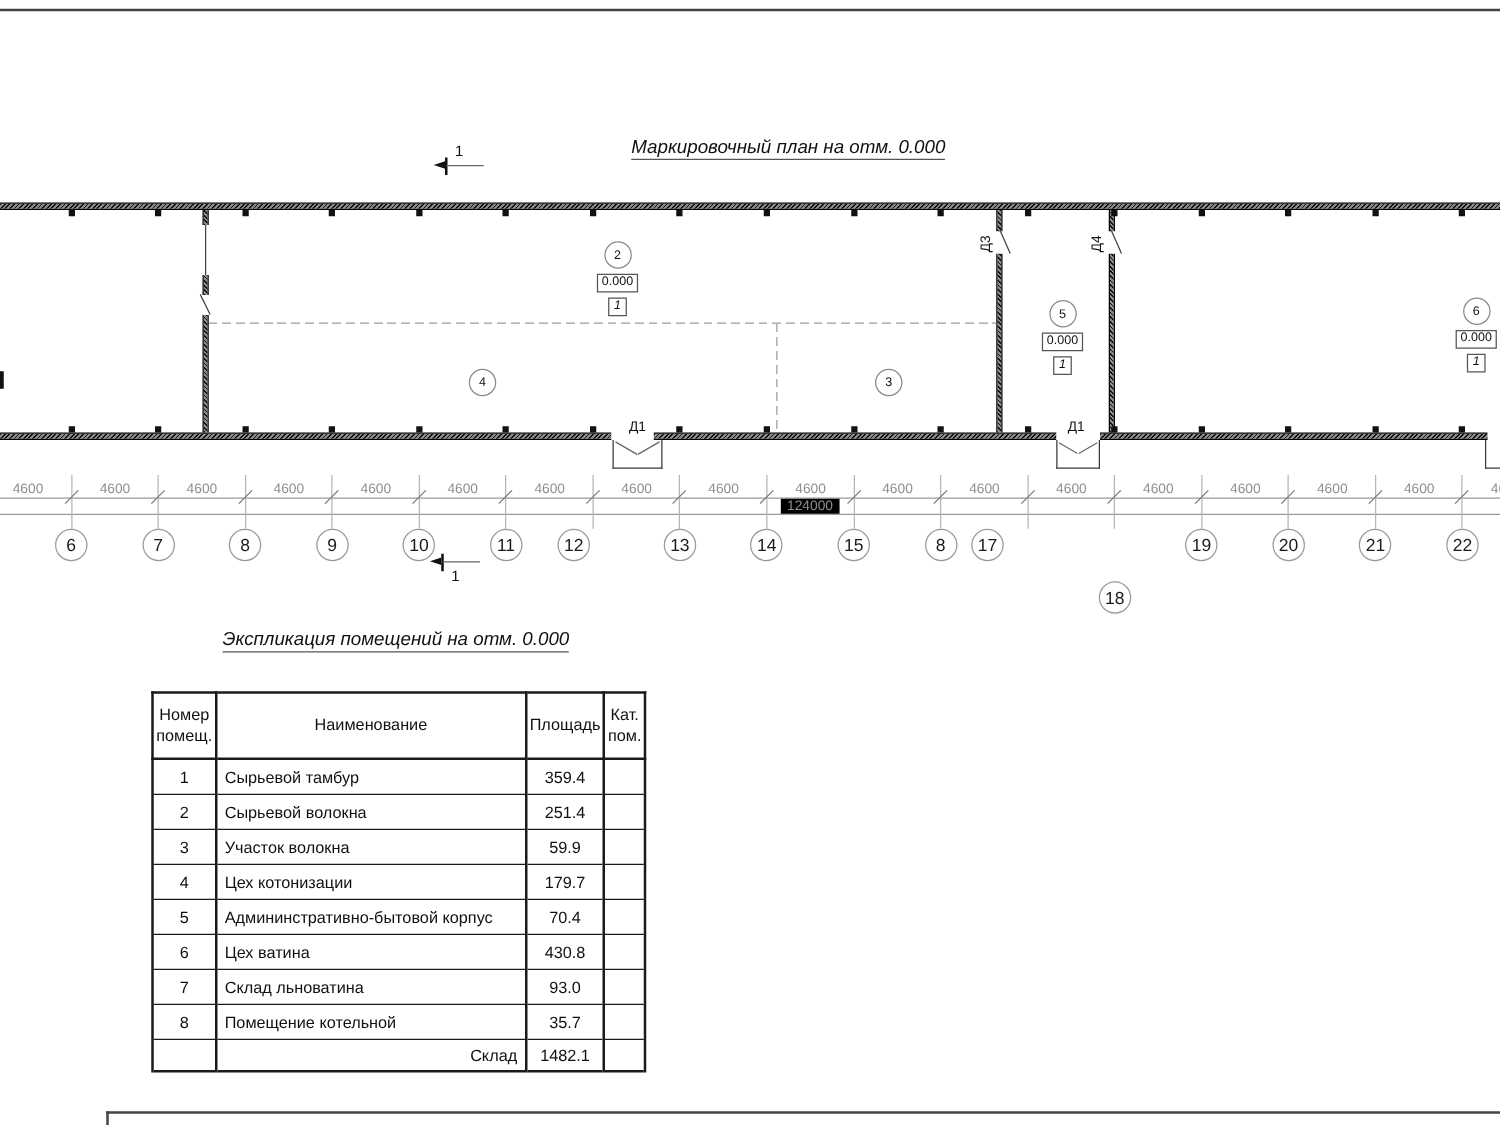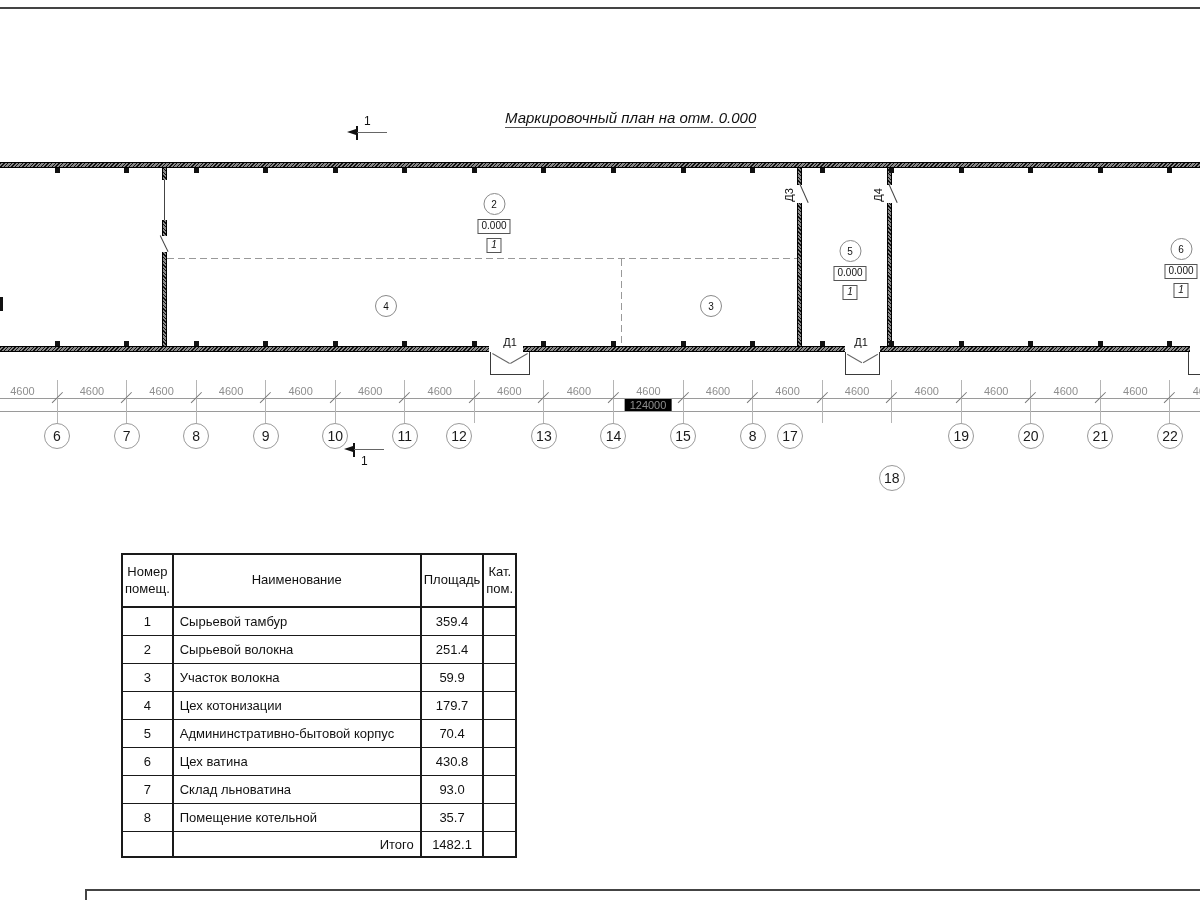--- a/index.html
+++ b/index.html
@@ -239,20 +239,21 @@
       <div class="abs dimlabel" style="left: 718px; top: 385px;">4600</div>
       <div class="abs dimlabel" style="left: 787.56px; top: 385px;">4600</div>
       <div class="abs dimlabel" style="left: 857.12px; top: 385px;">4600</div>
       <div class="abs dimlabel" style="left: 926.68px; top: 385px;">4600</div>
       <div class="abs dimlabel" style="left: 996.24px; top: 385px;">4600</div>
       <div class="abs dimlabel" style="left: 1065.8px; top: 385px;">4600</div>
       <div class="abs dimlabel" style="left: 1135.36px; top: 385px;">4600</div>
       <div class="abs dimlabel" style="left: 1204.92px; top: 385px;">4600</div>
     </div>
 
+  <div class="abs title" style="left:178px;top:503px">Экспликация помещений на отм. 0.000</div>
 
   <div id="schedule">
     <table>
       <colgroup>
           <col style="width:48px">
           <col style="width:248px">
           <col style="width:60px">
           <col style="width:30px">
         </colgroup>
       <thead>
@@ -307,20 +308,20 @@
             <td class="c-cat"></td>
           </tr>
           <tr>
             <td class="c-num">8</td>
             <td class="c-name">Помещение котельной</td>
             <td class="c-area">35.7</td>
             <td class="c-cat"></td>
           </tr>
           <tr class="total">
             <td class="c-num"></td>
-            <td class="c-name total-label">Итого</td>
+            <td class="c-name total-label">Склад</td>
             <td class="c-area">1482.1</td>
             <td class="c-cat"></td>
           </tr>
         </tbody>
     </table>
   </div>
 </div>
 
 </body></html>

